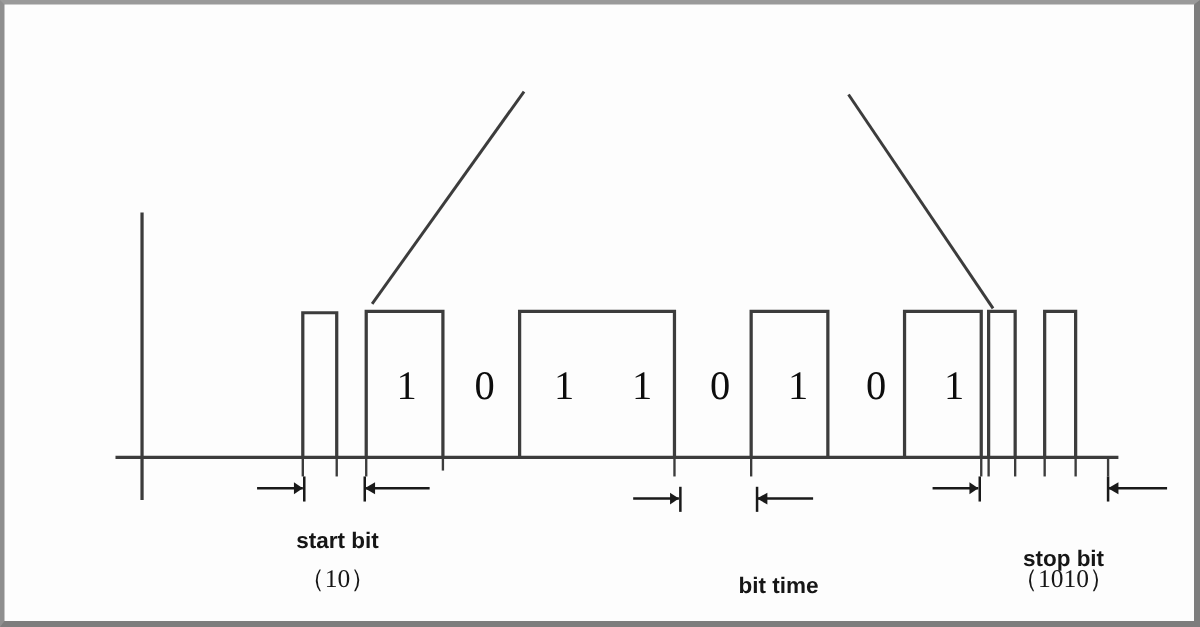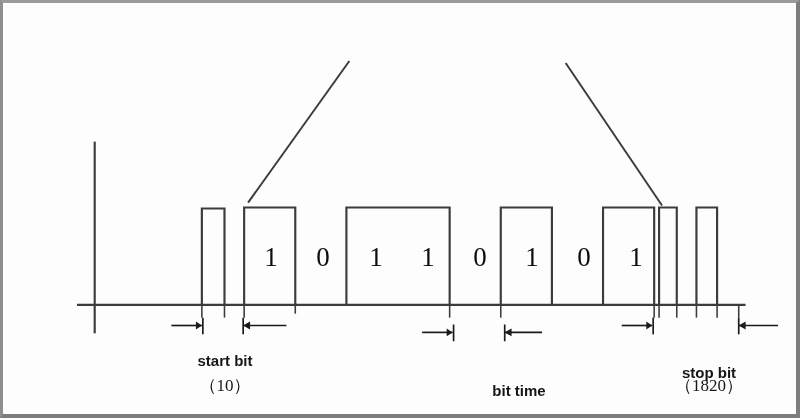--- a/index.html
+++ b/index.html
@@ -150,15 +150,15 @@
   <div class="txt wf-digit" style="left:529px; top:241px;">1</div>
   <div class="txt wf-digit" style="left:581px; top:241px;">0</div>
   <div class="txt wf-digit" style="left:633px; top:241px;">1</div>
 
   <div class="txt dim-label" style="left:222px; top:350px;text-align:center;">start bit</div>
   <div class="txt dim-sub" style="left:222px; top:374px;">（10）</div>
 
   <div class="txt dim-label" style="left:481px; top:380px;margin-left:35px;">bit time</div>
 
   <div class="txt dim-label" style="left:706px; top:350px;margin-top:12px;">stop bit</div>
-  <div class="txt dim-sub" style="left:706px; top:374px;">（1820）</div>
+  <div class="txt dim-sub" style="left:706px; top:374px;">（1010）</div>
 
 </div>
 
 </body></html>

